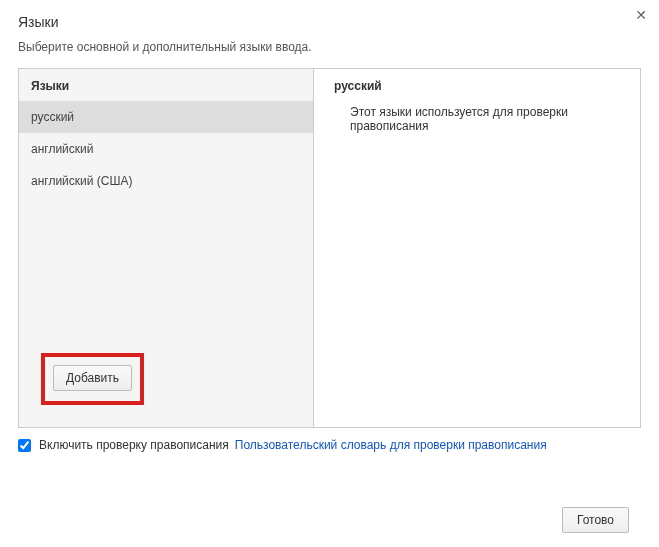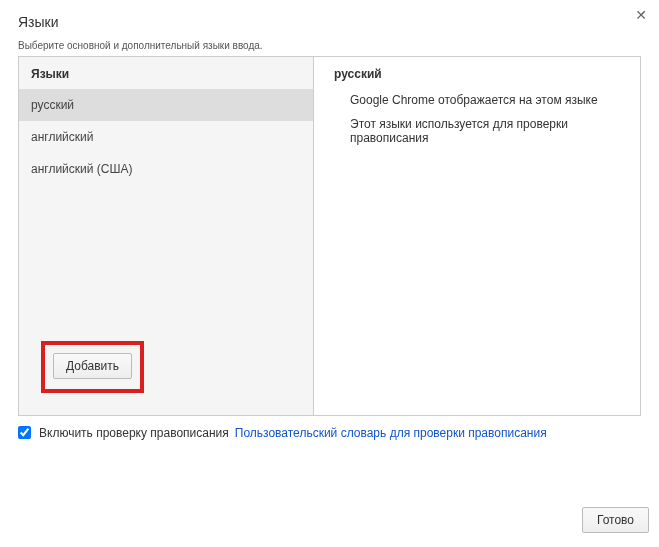--- a/index.html
+++ b/index.html
@@ -25,23 +25,23 @@
     color: #666;
     cursor: pointer;
     line-height: 1;
   }
   .title {
     font-size: 14px;
     color: #333;
     margin: 0 0 10px 0;
   }
   .subtitle {
-    font-size: 10px;
+    font-size: 12px;
     color: #555;
-    margin: 0 0 5px 0;
+    margin: 0 0 14px 0;
   }
   .panel {
     border: 1px solid #ccc;
     display: flex;
     height: 360px;
   }
   .left-pane {
     width: 295px;
     background: #f5f5f5;
     border-right: 1px solid #ccc;
@@ -91,36 +91,36 @@
     cursor: pointer;
   }
   .detail-line {
     padding: 4px 20px 6px 36px;
     font-size: 12px;
     color: #333;
   }
   .footer-row {
     margin-top: 10px;
     display: flex;
-    align-items: flex-start;
+    align-items: center;
     gap: 6px;
     font-size: 12px;
     color: #333;
     padding-left: 0;
   }
   .footer-row input[type=checkbox] {
     margin: 0 2px 0 0;
   }
   .link {
     color: #1155cc;
     cursor: pointer;
   }
   .done-row {
     position: absolute;
-    right: 10px;
+    right: 30px;
     bottom: 14px;
   }
   .done-btn {
     background: linear-gradient(#f9f9f9, #eee);
     border: 1px solid #bbb;
     border-radius: 2px;
     padding: 5px 14px;
     font-size: 12px;
     color: #333;
     cursor: pointer;
@@ -145,21 +145,20 @@
         <div class="lang-item">английский</div>
         <div class="lang-item">английский (США)</div>
       </div>
       <div class="add-row">
         <button class="add-btn">Добавить</button>
       </div>
     </div>
 
     <div class="right-pane">
       <div class="pane-header">русский</div>
-      <div class="detail-line">Google Chrome отображается на этом языке</div>
       <div class="detail-line">Этот языки используется для проверки правописания</div>
     </div>
 
   </div>
 
   <div class="footer-row">
     <input type="checkbox" checked="" style="">
     <span>Включить проверку правописания</span>
     <span class="link">Пользовательский словарь для проверки правописания</span>
   </div>

